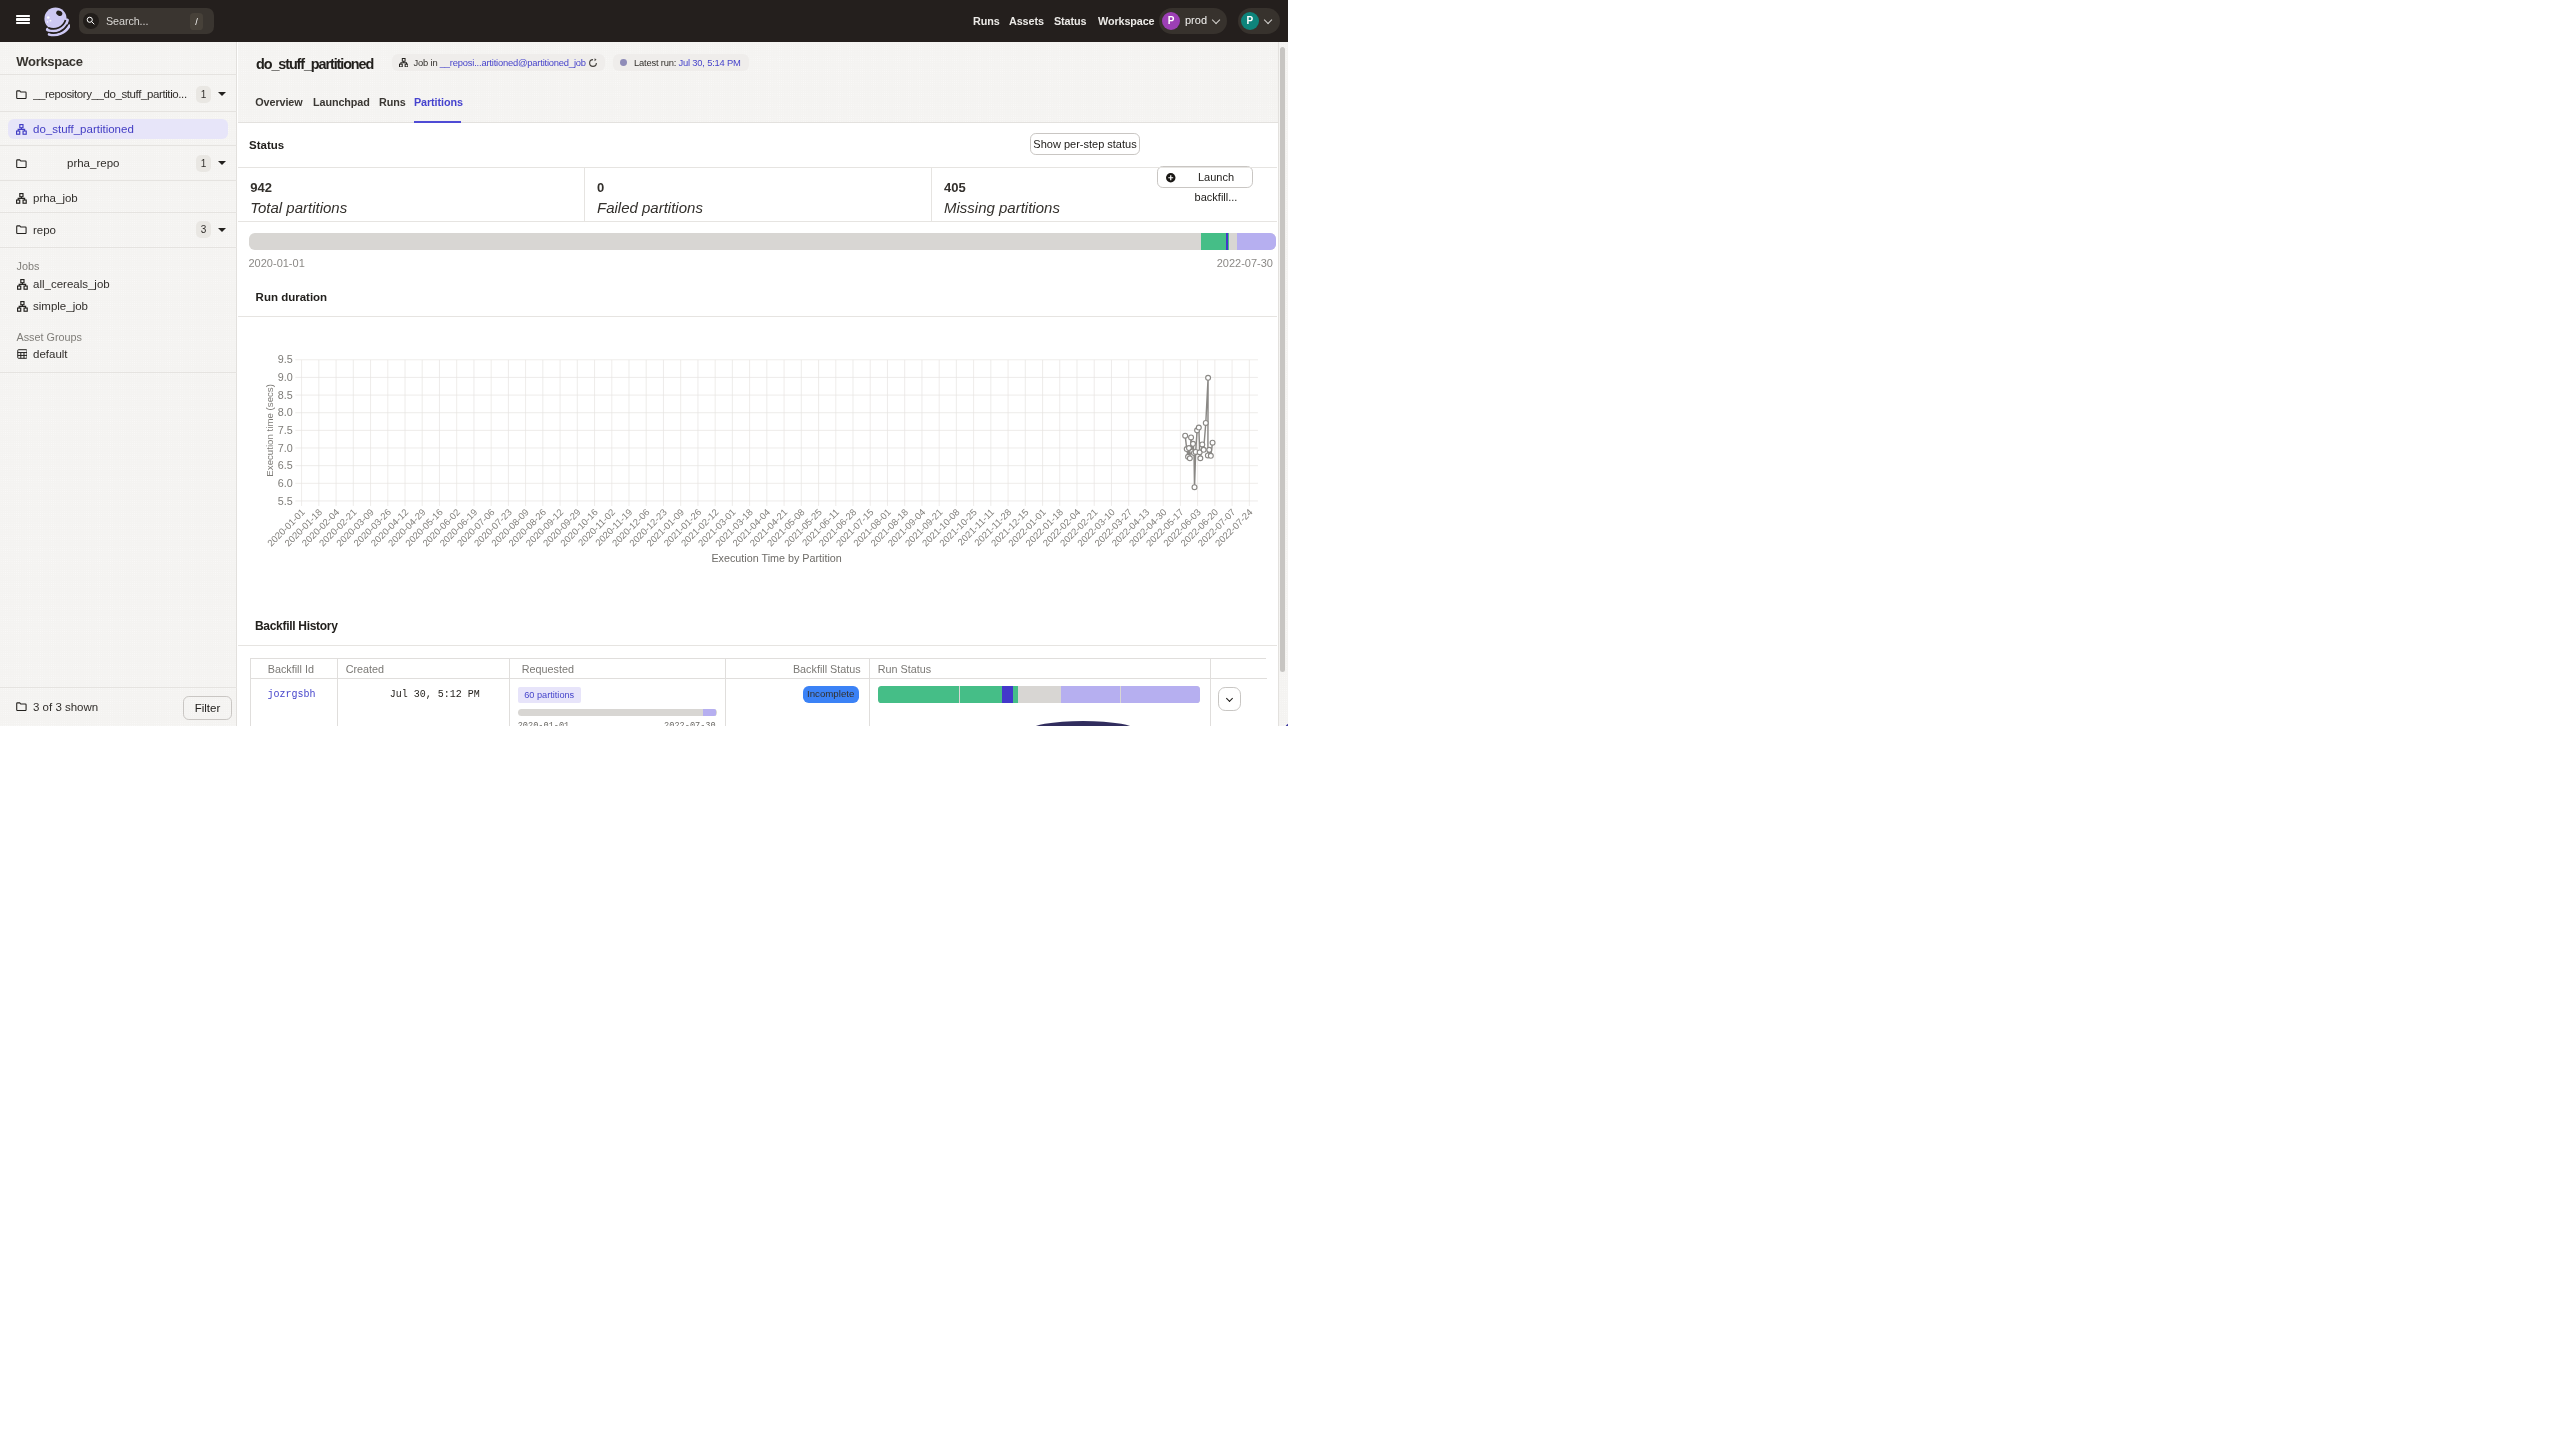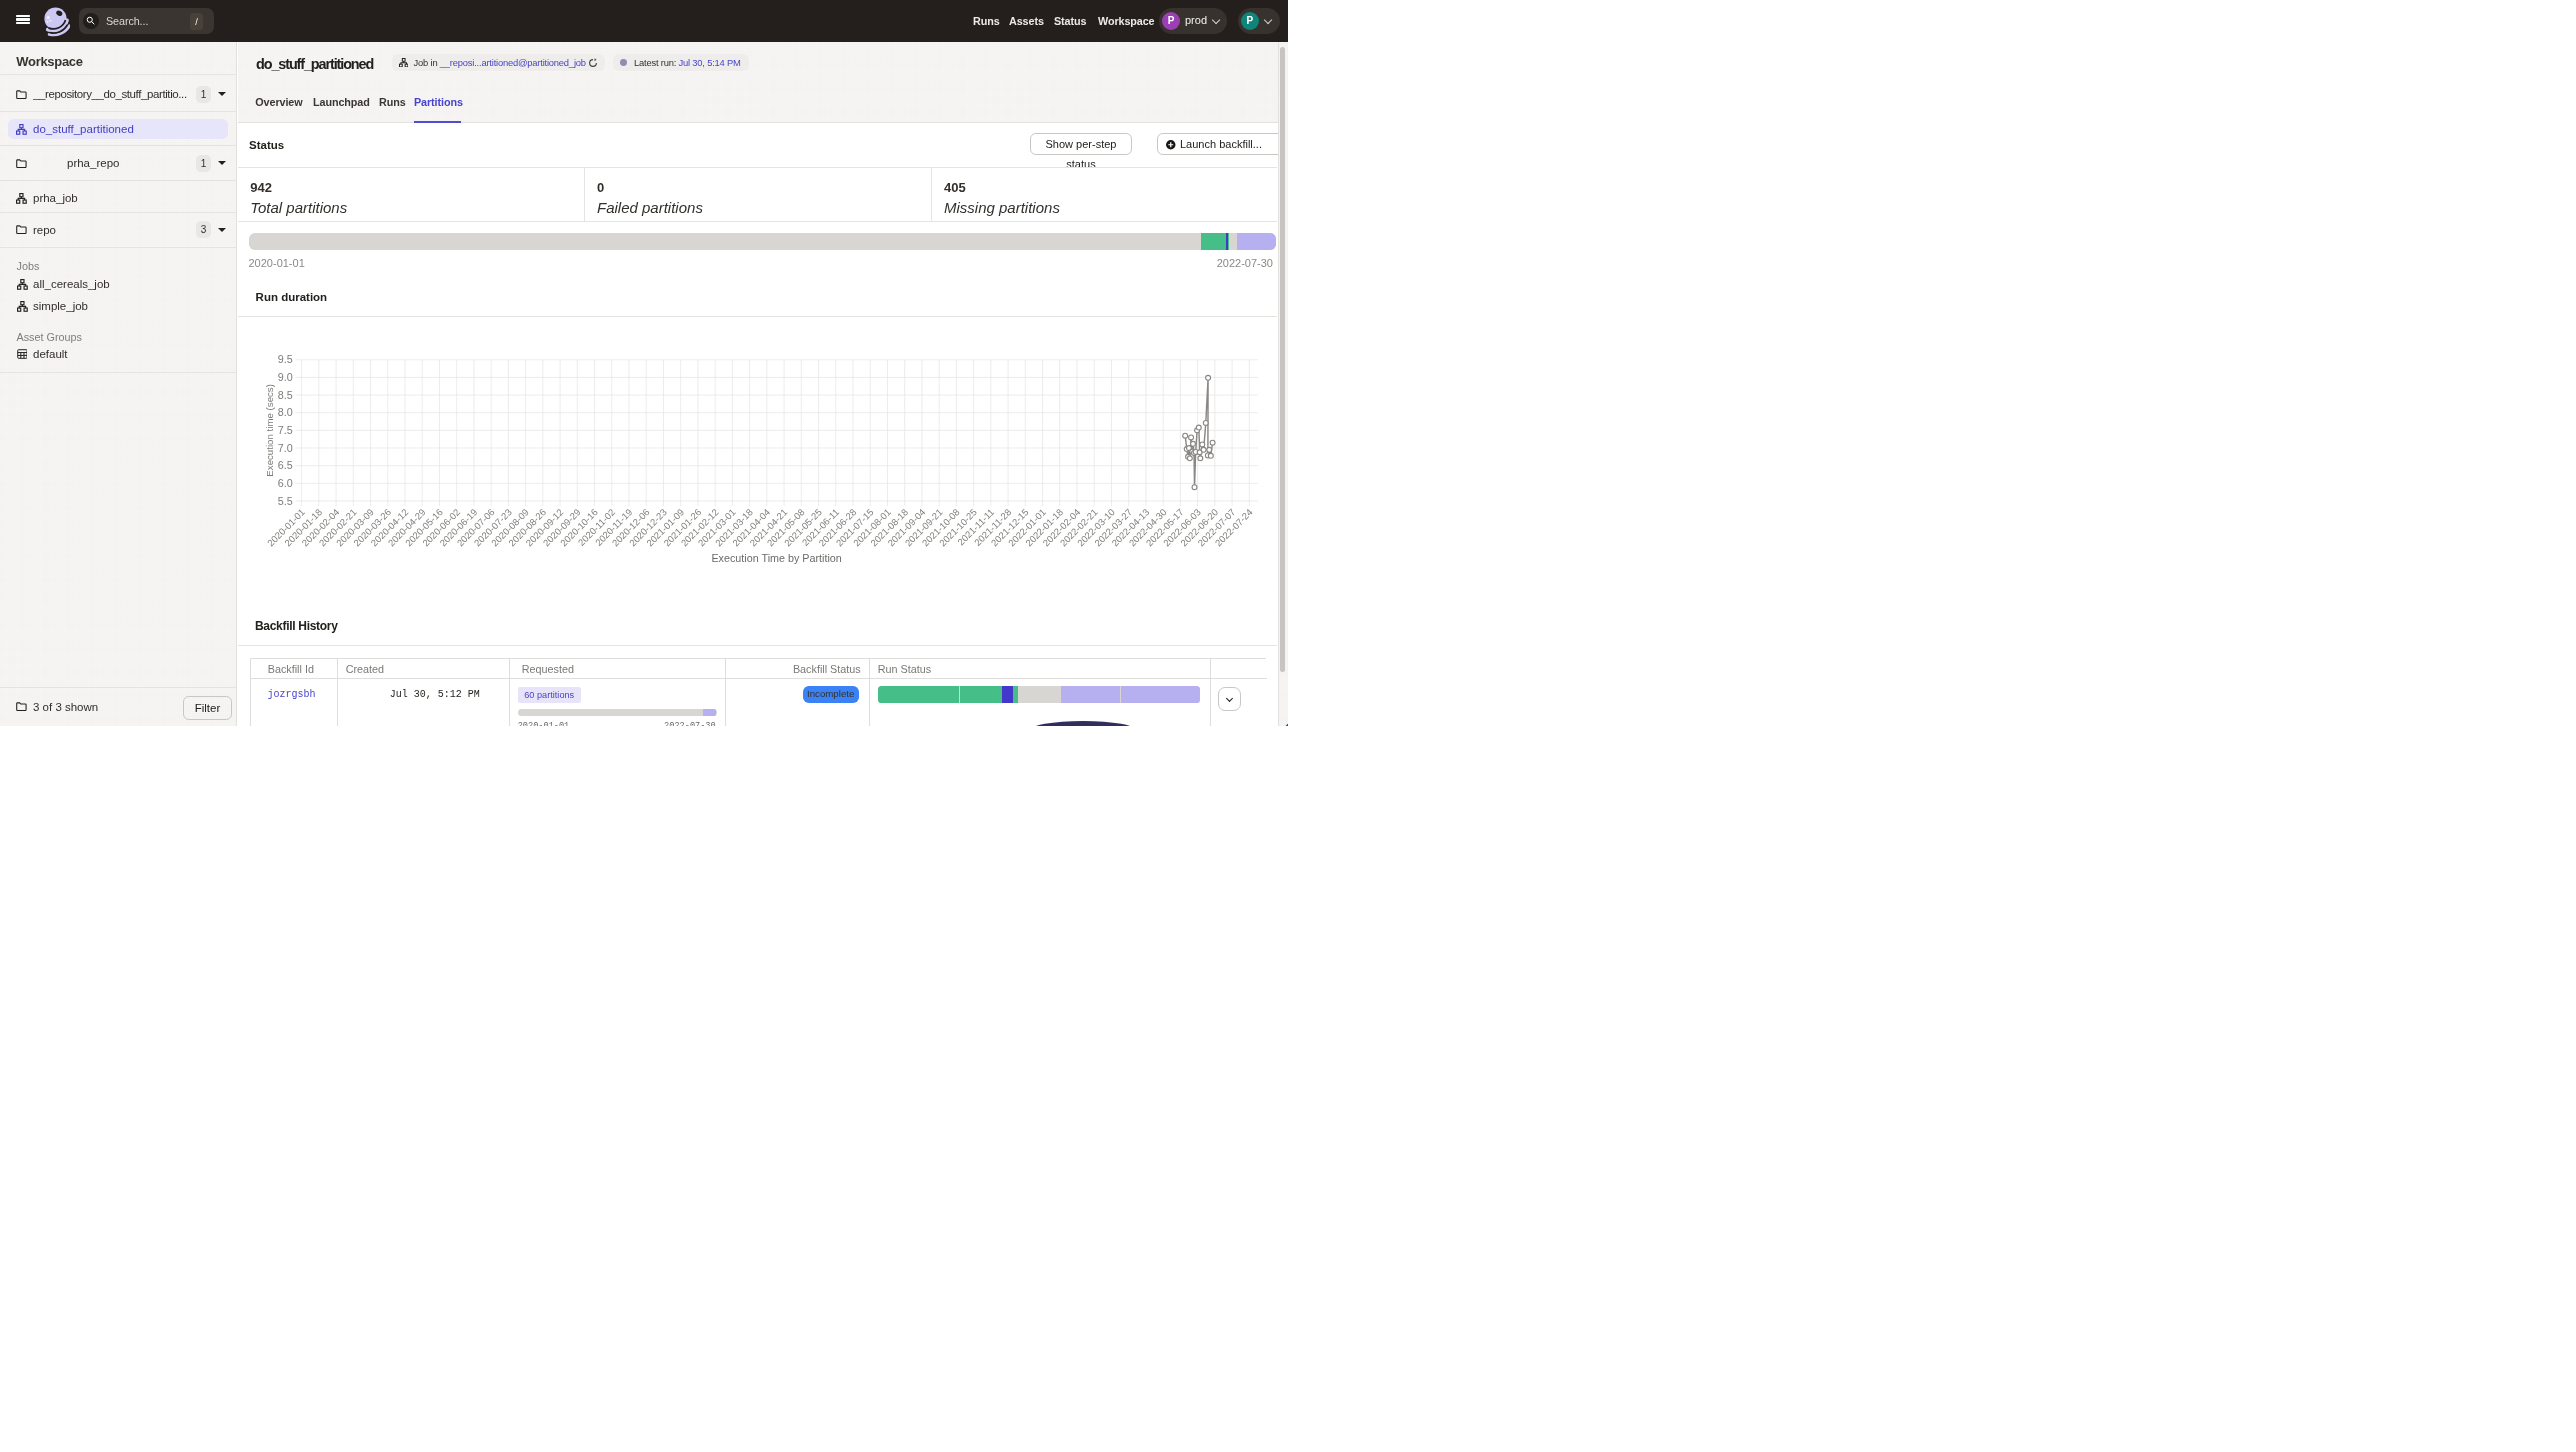--- a/index.html
+++ b/index.html
@@ -200,22 +200,22 @@
   <div class="tab" style="left:17.3px;">Overview</div>
   <div class="tab" style="left:75px;">Launchpad</div>
   <div class="tab" style="left:141px;">Runs</div>
   <div class="tab" style="left:176px;color:#4643ce;">Partitions</div>
   <div class="abs" style="left:176px;top:79px;width:47px;height:1.8px;background:#4f4bd5;"></div>
 </div>
 
 <div id="panel">
 
   <div class="abs" style="left:11px;top:15.5px;font-size:11.5px;font-weight:700;color:#23211e;">Status</div>
-  <div class="btn" style="left:792px;width:102px;">Show per-step status</div>
-  <div class="btn" style="left:919px;width:128px;">
+  <div class="btn" style="left:792px;width:110px;">Show per-step status</div>
+  <div class="btn" style="left:919px;width:96px;margin-top:33px;">
     <svg style="position:absolute;left:7.2px;top:4.7px;" width="11.5" height="11.5" viewBox="0 0 16 16">
         <circle cx="8" cy="8" r="6.6" fill="#191714"></circle>
         <path d="M8 4.6 V11.4 M4.6 8 H11.4" stroke="#fff" stroke-width="1.7"></path>
       </svg>
     <span style="position:absolute;left:22px;top:0;">Launch backfill...</span>
   </div>
   <div class="pborder" style="top:44px;"></div>
 
   <div class="vdiv" style="left:346px;top:44px;"></div>
   <div class="vdiv" style="left:693px;top:44px;"></div>

